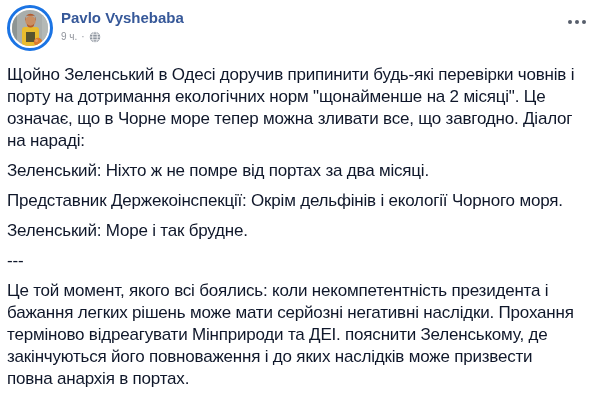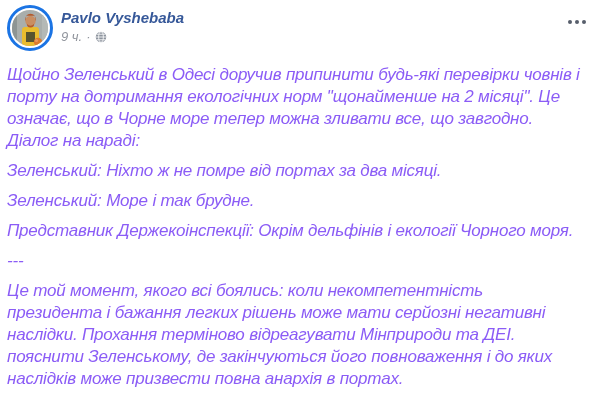--- a/index.html
+++ b/index.html
@@ -11,21 +11,20 @@
     background: #ffffff;
     font-family: "Liberation Sans", sans-serif;
   }
   .post {
     position: relative;
     width: 604px;
     height: 400px;
     background: #ffffff;
     box-sizing: border-box;
     padding: 5px 22px 0 7px;
-    font-style: italic;
   }
   .header {
     display: flex;
     align-items: flex-start;
   }
   .avatar-ring {
     display: block;
     width: 36px;
     height: 36px;
     padding: 2px;
@@ -52,21 +51,21 @@
     font-weight: bold;
     color: #365899;
     text-decoration: none;
     line-height: 19px;
     cursor: pointer;
   }
   .meta {
     display: flex;
     align-items: center;
     margin-top: 2px;
-    font-size: 13px;
+    font-size: 10px;
     color: #90949c;
     line-height: 15px;
   }
   .timestamp {
     color: #90949c;
     text-decoration: none;
     cursor: pointer;
   }
   .sep { margin: 0 4px; }
   .globe { display: inline-flex; align-items: center; }
@@ -86,21 +85,21 @@
     height: 4px;
     border-radius: 50%;
     background: #575e6b;
     margin-left: 3px;
   }
   .content {
     margin-top: 13px;
     font-size: 17px;
     letter-spacing: -0.2px;
     line-height: 22px;
-    color: #8b5cf6;
+    color: #0f172a;
     padding-right: 2px;
   }
   .content p {
     margin: 0 0 8px 0;
   }
 </style>
 </head>
 <body>
 
 <div class="post">
@@ -150,19 +149,19 @@
           <i></i>
           <i></i>
         </span>
     </button>
 
   </div>
 
   <div class="content">
     <p>Щойно Зеленський в Одесі доручив припинити будь-які перевірки човнів і порту на дотримання екологічних норм "щонайменше на 2 місяці". Це означає, що в Чорне море тепер можна зливати все, що завгодно. Діалог на нараді:</p>
     <p>Зеленський: Ніхто ж не помре від портах за два місяці.</p>
+    <p>Представник Держекоінспекції: Окрім дельфінів і екології Чорного моря.</p>
     <p>Зеленський: Море і так брудне.</p>
-    <p>Представник Держекоінспекції: Окрім дельфінів і екології Чорного моря.</p>
     <p>---</p>
     <p>Це той момент, якого всі боялись: коли некомпетентність президента і бажання легких рішень може мати серйозні негативні наслідки. Прохання терміново відреагувати Мінприроди та ДЕІ. пояснити Зеленському, де закінчуються його повноваження і до яких наслідків може призвести повна анархія в портах.</p>
   </div>
 
 </div>
 
 </body></html>

